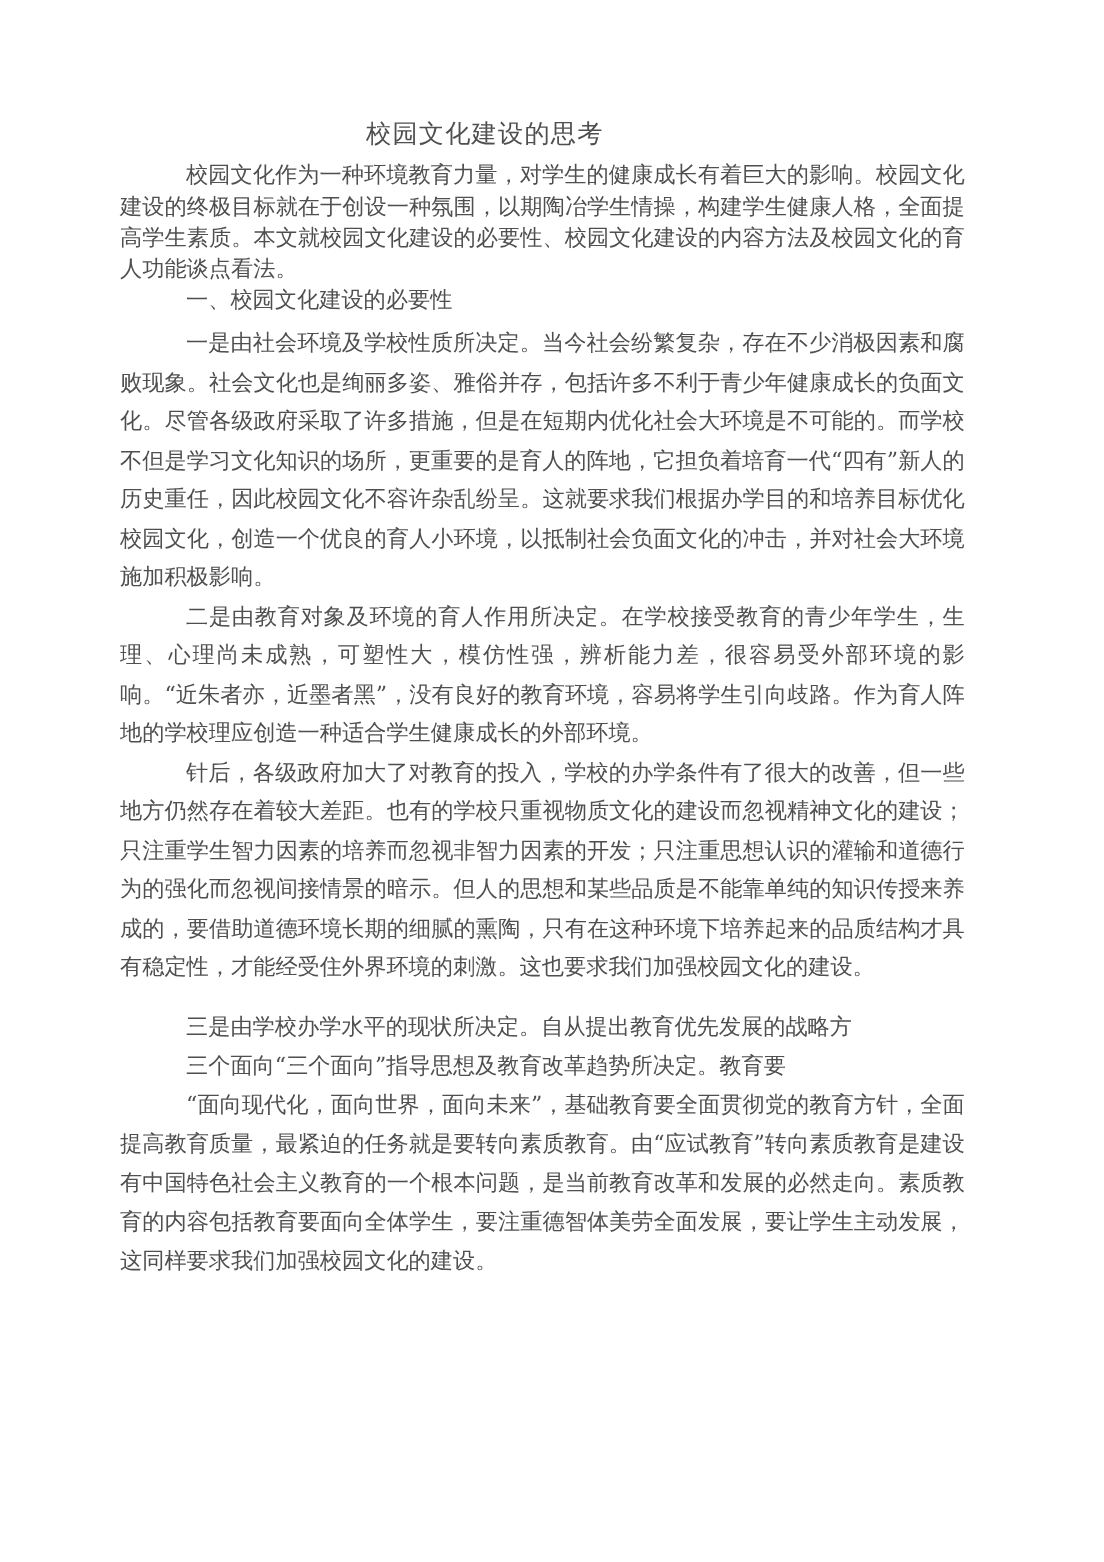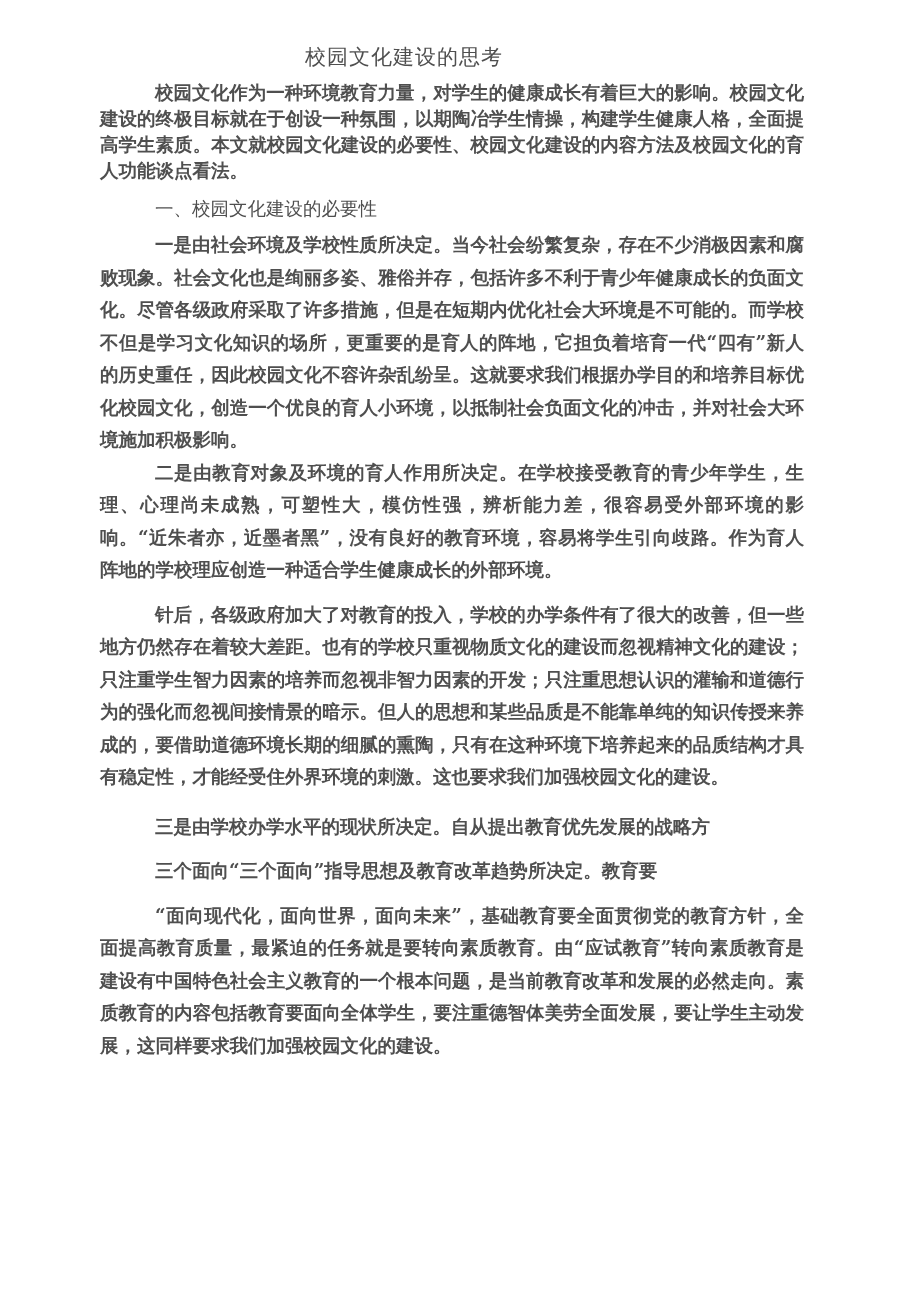--- a/index.html
+++ b/index.html
@@ -26,52 +26,51 @@
     letter-spacing: 1px;
     color: #d9d9d9;
     white-space: nowrap;
     user-select: none;
   }
   .content {
     position: relative;
     z-index: 1;
     margin-left: 100px;
     width: 704px;
-    padding-top: 44px;
+    padding-top: 98px;
     color: #4f4f4f;
     font-size: 18.5px;
   }
   .doc-title {
     margin: 0;
     padding-right: 96px;      
     font-size: 21px;
     font-weight: normal;
     line-height: 26px;
     text-align: center;
     letter-spacing: 1px;
   }
   .para, .heading {
     margin: 0;
     text-indent: 55px;        
   }
   .para {
     text-align: justify;
     line-height: 32.5px;
-    font-weight: bold;
   }
   .para.tight {
     line-height: 26px;
   }
   .heading {
     line-height: 26px;
   }
   
   .mt-07 { margin-top: 7px; }
   .mt-10 { margin-top: 10px; }
-  .mt-12 { margin-top: 12px; }
+  .mt-12 { margin-top: 0; }
   .mt-14 { margin-top: 0; }
   .mt-17 { margin-top: 17px; }
 </style>
 </head>
 <body>
 
 <div class="page">
 
 
   <div class="content">

